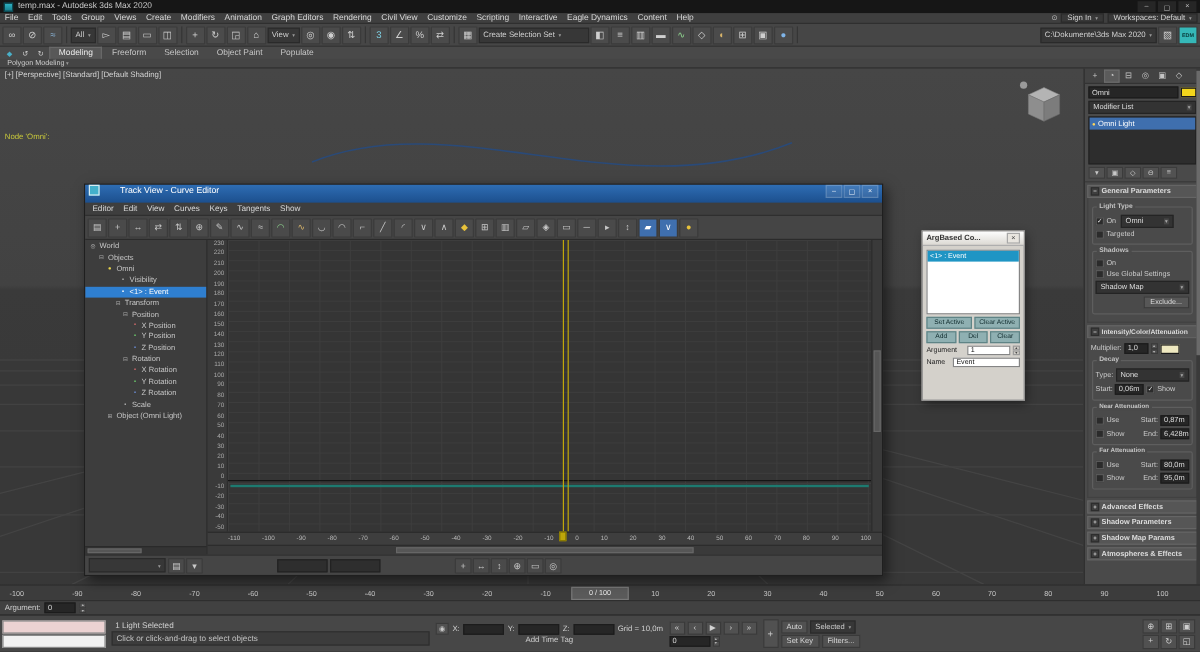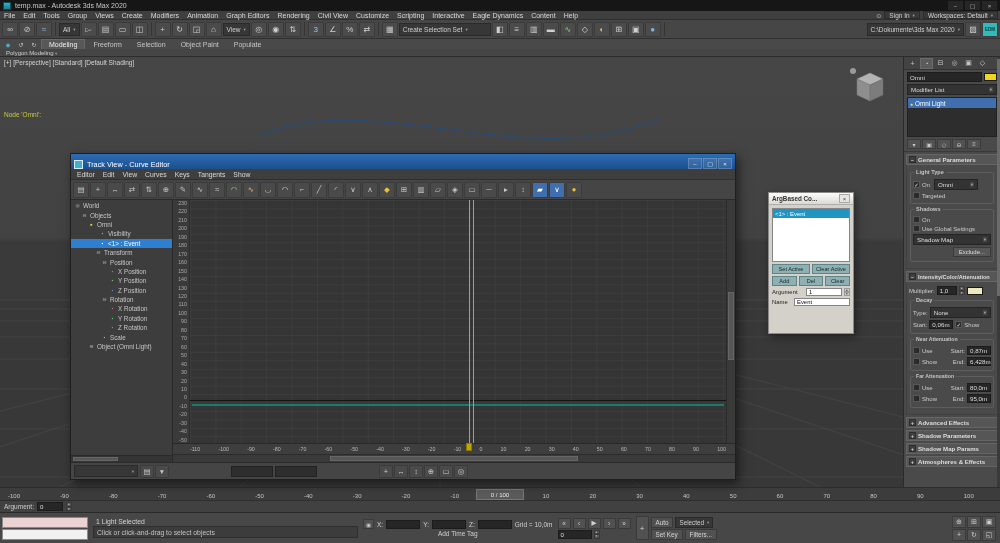--- a/index.html
+++ b/index.html
@@ -71,21 +71,21 @@
   .spin{width:6px;display:flex;flex-direction:column;flex:none}
   .spin i{height:4.5px;background:#525252;border:1px solid #3a3a3a;font-size:3.5px;color:#bbb;display:flex;align-items:center;justify-content:center;font-style:normal}
   .spin i.up::before{content:"▴"}
   .spin i.dn::before{content:"▾"}
   .w20{width:20px}.w24{width:24px}.w26{width:26px}.w34{width:34px}.w44{width:44px}
   .cp-scroll{position:absolute;right:0;top:0;bottom:0;width:3px;background:#3a3a3a}
   .cp-scroll .th{position:absolute;left:0;right:0;top:2px;height:55%;background:#6a6a6a}
   .swatch-mult{width:16px;height:8px;background:#efe9c0;border:1px solid #1a1a1a;flex:none}
   
   #trackview{position:absolute;left:70px;top:153px;width:666px;height:327px;background:#434343;border:1px solid #1f1f1f;box-shadow:3px 4px 10px rgba(0,0,0,.5);z-index:30;display:flex;flex-direction:column}
-  .tv-title{height:15px;background:linear-gradient(#2e6db4,#1c4f8d);display:flex;align-items:flex-end;gap:4px;padding:0 3px;flex:none}
+  .tv-title{height:15px;background:linear-gradient(#2e6db4,#1c4f8d);display:flex;align-items:flex-start;gap:17px;padding:0 3px;flex:none}
   .tv-ticon{width:9px;height:9px;background:#43b0cb;border:1px solid #d8ecf2;flex:none}
   .tv-title .t{font-size:7.3px;color:#fff}
   .tv-ctrl{margin-left:auto;display:flex;gap:1px}
   .tv-cbtn{width:14px;height:11px;display:flex;align-items:center;justify-content:center;font-size:6px;color:#e4ecf6;background:rgba(255,255,255,.1);border:1px solid rgba(255,255,255,.18)}
   .tv-menu{height:11px;background:#3e3e3e;border-bottom:1px solid #2f2f2f;display:flex;align-items:center;font-size:6.8px;color:#d4d4d4;padding-left:2px;flex:none}
   .tv-menu .mlist{display:flex}
   .tv-menu span{padding:0 4px}
   .tv-toolbar{height:20px;background:#454545;border-bottom:1px solid #2b2b2b;display:flex;align-items:center;gap:1px;padding:0 2px;flex:none}
   .tvbtn{width:16px;height:16px;background:#4a4a4a;border:1px solid #3b3b3b;border-radius:1px;display:flex;align-items:center;justify-content:center;font-size:7.5px;color:#c8c8c8;flex:none}
   .tv-body{flex:1;display:flex;min-height:0}

